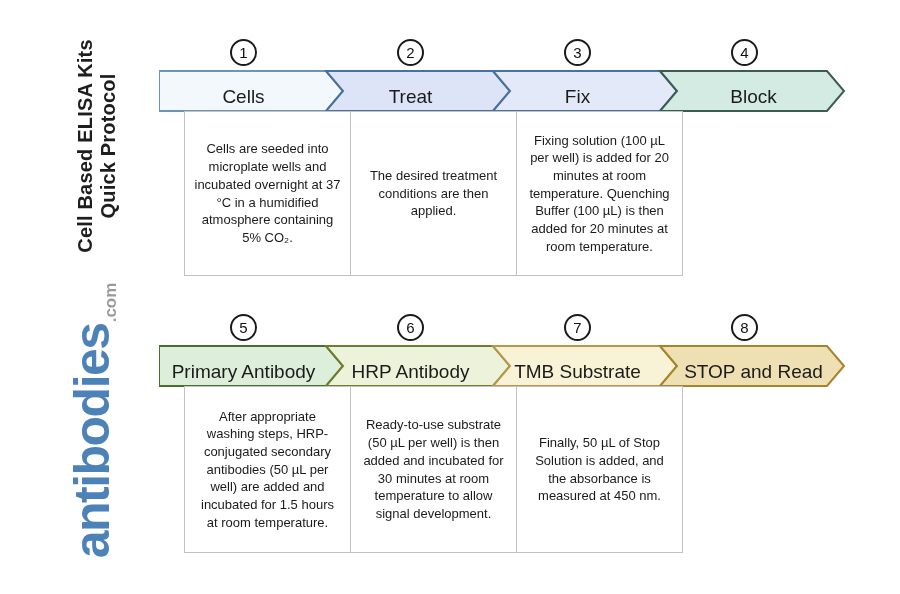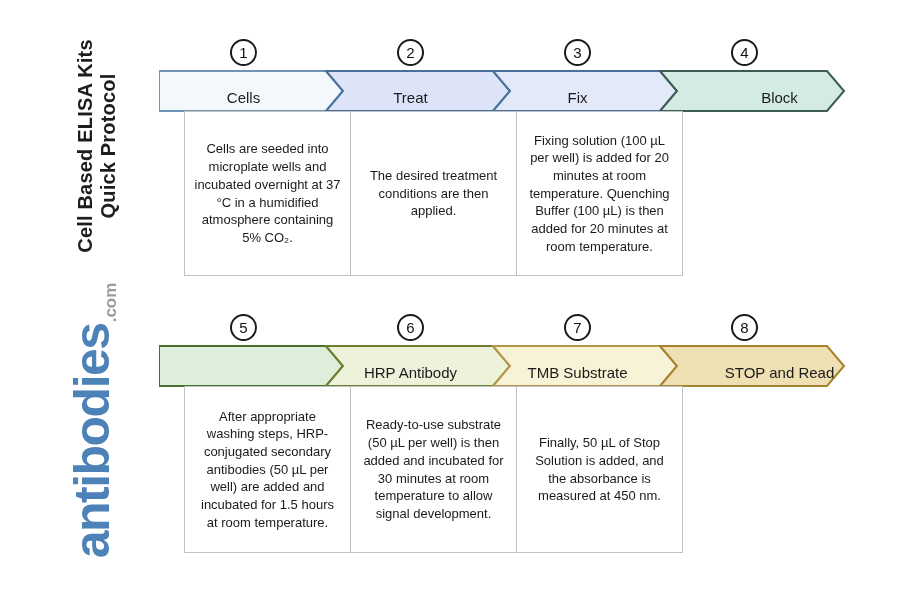--- a/index.html
+++ b/index.html
@@ -33,21 +33,21 @@
   }
 
   
   .band-svg{position:absolute;left:159px;width:690px;height:42px;}
   .band-svg.row1{top:70px;}
   .band-svg.row2{top:345px;}
 
   .step-label{
     position:absolute;width:167px;height:52px;
     display:flex;align-items:center;justify-content:center;
-    font-size:15px;color:#1b1b1b;
+    font-size:19px;color:#1b1b1b;
   }
   .row1 .step-label, .step-label.r1{top:71px;}
   .step-label.r2{top:346px;}
 
   .num-circle{
     position:absolute;width:27px;height:27px;box-sizing:border-box;
     border:2px solid #1a1a1a;border-radius:50%;background:#ffffff;
     display:flex;align-items:center;justify-content:center;
     font-size:15px;color:#111111;
   }
@@ -65,21 +65,21 @@
     display:flex;align-items:center;justify-content:center;
     text-align:center;padding:8px 9px;
     font-size:13px;line-height:1.36;color:#1b1b1b;
   }
   .desc-box + .desc-box{margin-left:-1px;}
   .boxes-row.r1 .desc-box{height:165px;}
   .boxes-row.r2 .desc-box{height:167px;}
 
   
   .colc0{left:230px;} .colc1{left:397px;} .colc2{left:564px;} .colc3{left:731px;} 
-  .coll0{left:160px;} .coll1{left:327px;} .coll2{left:494px;} .coll3{left:696px;} 
+  .coll0{left:160px;} .coll1{left:327px;} .coll2{left:494px;} .coll3{left:670px;} 
 </style>
 </head>
 <body>
 
 <div class="canvas">
 
   <div class="v-title">
     <div>Cell Based ELISA Kits</div>
     <div>Quick Protocol</div>
   </div>
@@ -132,20 +132,21 @@
       <span>8</span>
     </div>
 
   <svg class="band-svg row2" id="band-row2" viewBox="0 0 690 42">
       <polygon points="0,1 167,1 184,21 167,41 0,41" fill="#ddeeda" stroke="#47702e" stroke-width="2"></polygon>
       <polygon points="167,1 334,1 351,21 334,41 167,41 184,21" fill="#edf3da" stroke="#6f7e2e" stroke-width="2"></polygon>
       <polygon points="334,1 501,1 518,21 501,41 334,41 351,21" fill="#f8f3d7" stroke="#b6984a" stroke-width="2"></polygon>
       <polygon points="501,1 668,1 685,21 668,41 501,41 518,21" fill="#eee0b2" stroke="#a6832d" stroke-width="2"></polygon>
     </svg>
 
+  <div class="step-label r2 coll0">Primary Antibody</div>
   <div class="step-label r2 coll1">HRP Antibody</div>
   <div class="step-label r2 coll2">TMB Substrate</div>
   <div class="step-label r2 coll3">STOP and Read</div>
 
   <div class="boxes-row r2">
     <div class="desc-box">After appropriate washing steps, HRP-conjugated secondary antibodies (50 µL per well) are added and incubated for 1.5 hours at room temperature.</div>
     <div class="desc-box">Ready-to-use substrate (50 µL per well) is then added and incubated for 30 minutes at room temperature to allow signal development.</div>
     <div class="desc-box">Finally, 50 µL of Stop Solution is added, and the absorbance is measured at 450 nm.</div>
   </div>
 

